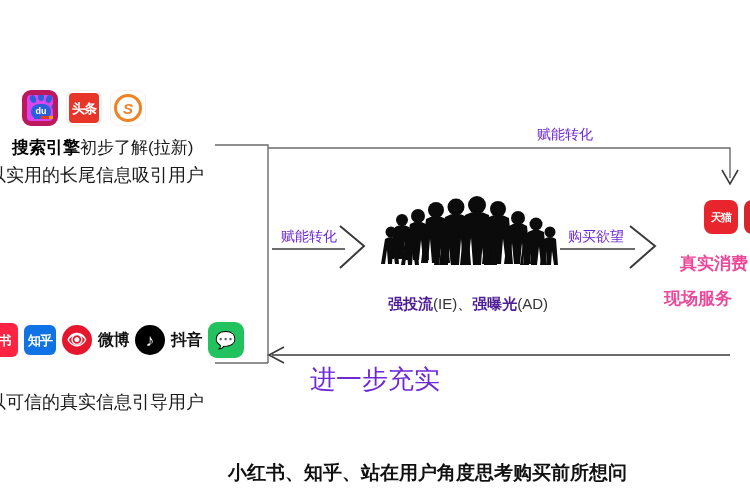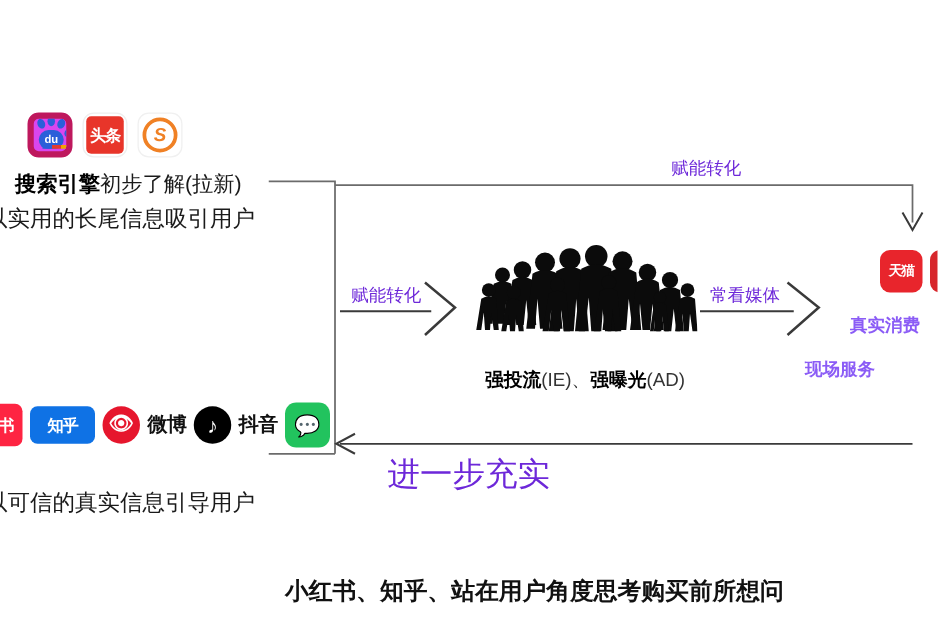--- a/index.html
+++ b/index.html
@@ -63,23 +63,23 @@
 
   
   .line-main { font-size:17px; color:#1a1a1a; white-space:nowrap; }
   .line-main .hl { color:#000000; font-weight:bold; }
   .line-sub { font-size:18px; color:#1a1a1a; white-space:nowrap; }
 
   .flowlabel { color:#6d28d9; font-size:14px; white-space:nowrap;font-family:Liberation Mono, monospace; }
   .flowlabel.big { font-size:26px; }
 
   .center-caption { text-align:center; white-space:nowrap; font-size:15px; color:#333; }
-  .center-caption b { color:#000000; }
-
-  .right-text { font-size:14px; font-weight:bold; color:#8b5cf6; white-space:nowrap; }
+  .center-caption b { color:#4c1d95; }
+
+  .right-text { font-size:17px; font-weight:bold; color:#ec4899; white-space:nowrap; }
 
   .bottom-text { font-size:19px; font-weight:bold; color:#111; white-space:nowrap; }
 
   svg.ov { position:absolute; left:0; top:0; width:750px; height:500px; pointer-events:none; }
 </style>
 </head>
 <body>
 
 <div id="stage">
 
@@ -123,34 +123,34 @@
 
   <div class="abs line-main" style="left:12px; top:136px;">
     <span class="hl">搜索引擎</span><span>初步了解(拉新)</span>
   </div>
   <div class="abs line-sub" style="left:-12px; top:163px;">以实用的长尾信息吸引用户</div>
 
   <div class="abs logo-row" style="left:-8px; top:322px; gap:6px;">
     <div class="logo logo-xhs" style="width:26px;height:34px;border-radius:6px;font-size:13px;">
       <span>书</span>
     </div>
-    <div class="logo logo-zhihu" style="width:52px;height:30px;">
+    <div class="logo logo-zhihu" style="width:32px;height:30px;">
       <span>知乎</span>
     </div>
     <div class="logo logo-weibo">👁</div>
     <span class="brandtxt">微博</span>
     <div class="logo logo-douyin">♪</div>
     <span class="brandtxt">抖音</span>
     <div class="logo logo-wechat" style="font-size:17px;">💬</div>
   </div>
 
   <div class="abs line-sub" style="left:-12px; top:390px;">以可信的真实信息引导用户</div>
 
   <div class="abs flowlabel" style="left:281px; top:228px;">赋能转化</div>
-  <div class="abs flowlabel" style="left:568px; top:228px;">常看媒体</div>
+  <div class="abs flowlabel" style="left:568px; top:228px;">购买欲望</div>
   <div class="abs flowlabel" style="left:537px; top:126px;">赋能转化</div>
   <div class="abs flowlabel big" style="left:310px; top:362px;">进一步充实</div>
 
   <div class="abs" style="left:378px; top:196px; width:180px; height:92px;">
     <svg viewBox="0 0 180 92" width="180" height="92">
       <g fill="#0b0b0b">
 
         <circle cx="24" cy="24" r="6"></circle>
           <path d="M17,31 q7,-4 14,0 l3,32 -5,0 -2,-18 -2,18 -5,0 -2,-18 -2,18 -5,0 z"></path>
         <circle cx="40" cy="20" r="7"></circle>
@@ -190,17 +190,17 @@
 
   <div class="abs logo-row" style="left:668px; top:200px; gap:6px;margin-left:36px;">
     <div class="logo logo-tmall">
       <span>天猫</span>
     </div>
     <div class="logo logo-jd">
       <span>京东</span>
     </div>
   </div>
   <div class="abs right-text" style="left:680px; top:252px;">真实消费</div>
-  <div class="abs right-text" style="left:644px; top:287px;">现场服务</div>
+  <div class="abs right-text" style="left:664px; top:287px;">现场服务</div>
 
   <div class="abs bottom-text" style="left:228px; top:460px;">小红书、知乎、站在用户角度思考购买前所想问</div>
 
 </div>
 
 </body></html>

